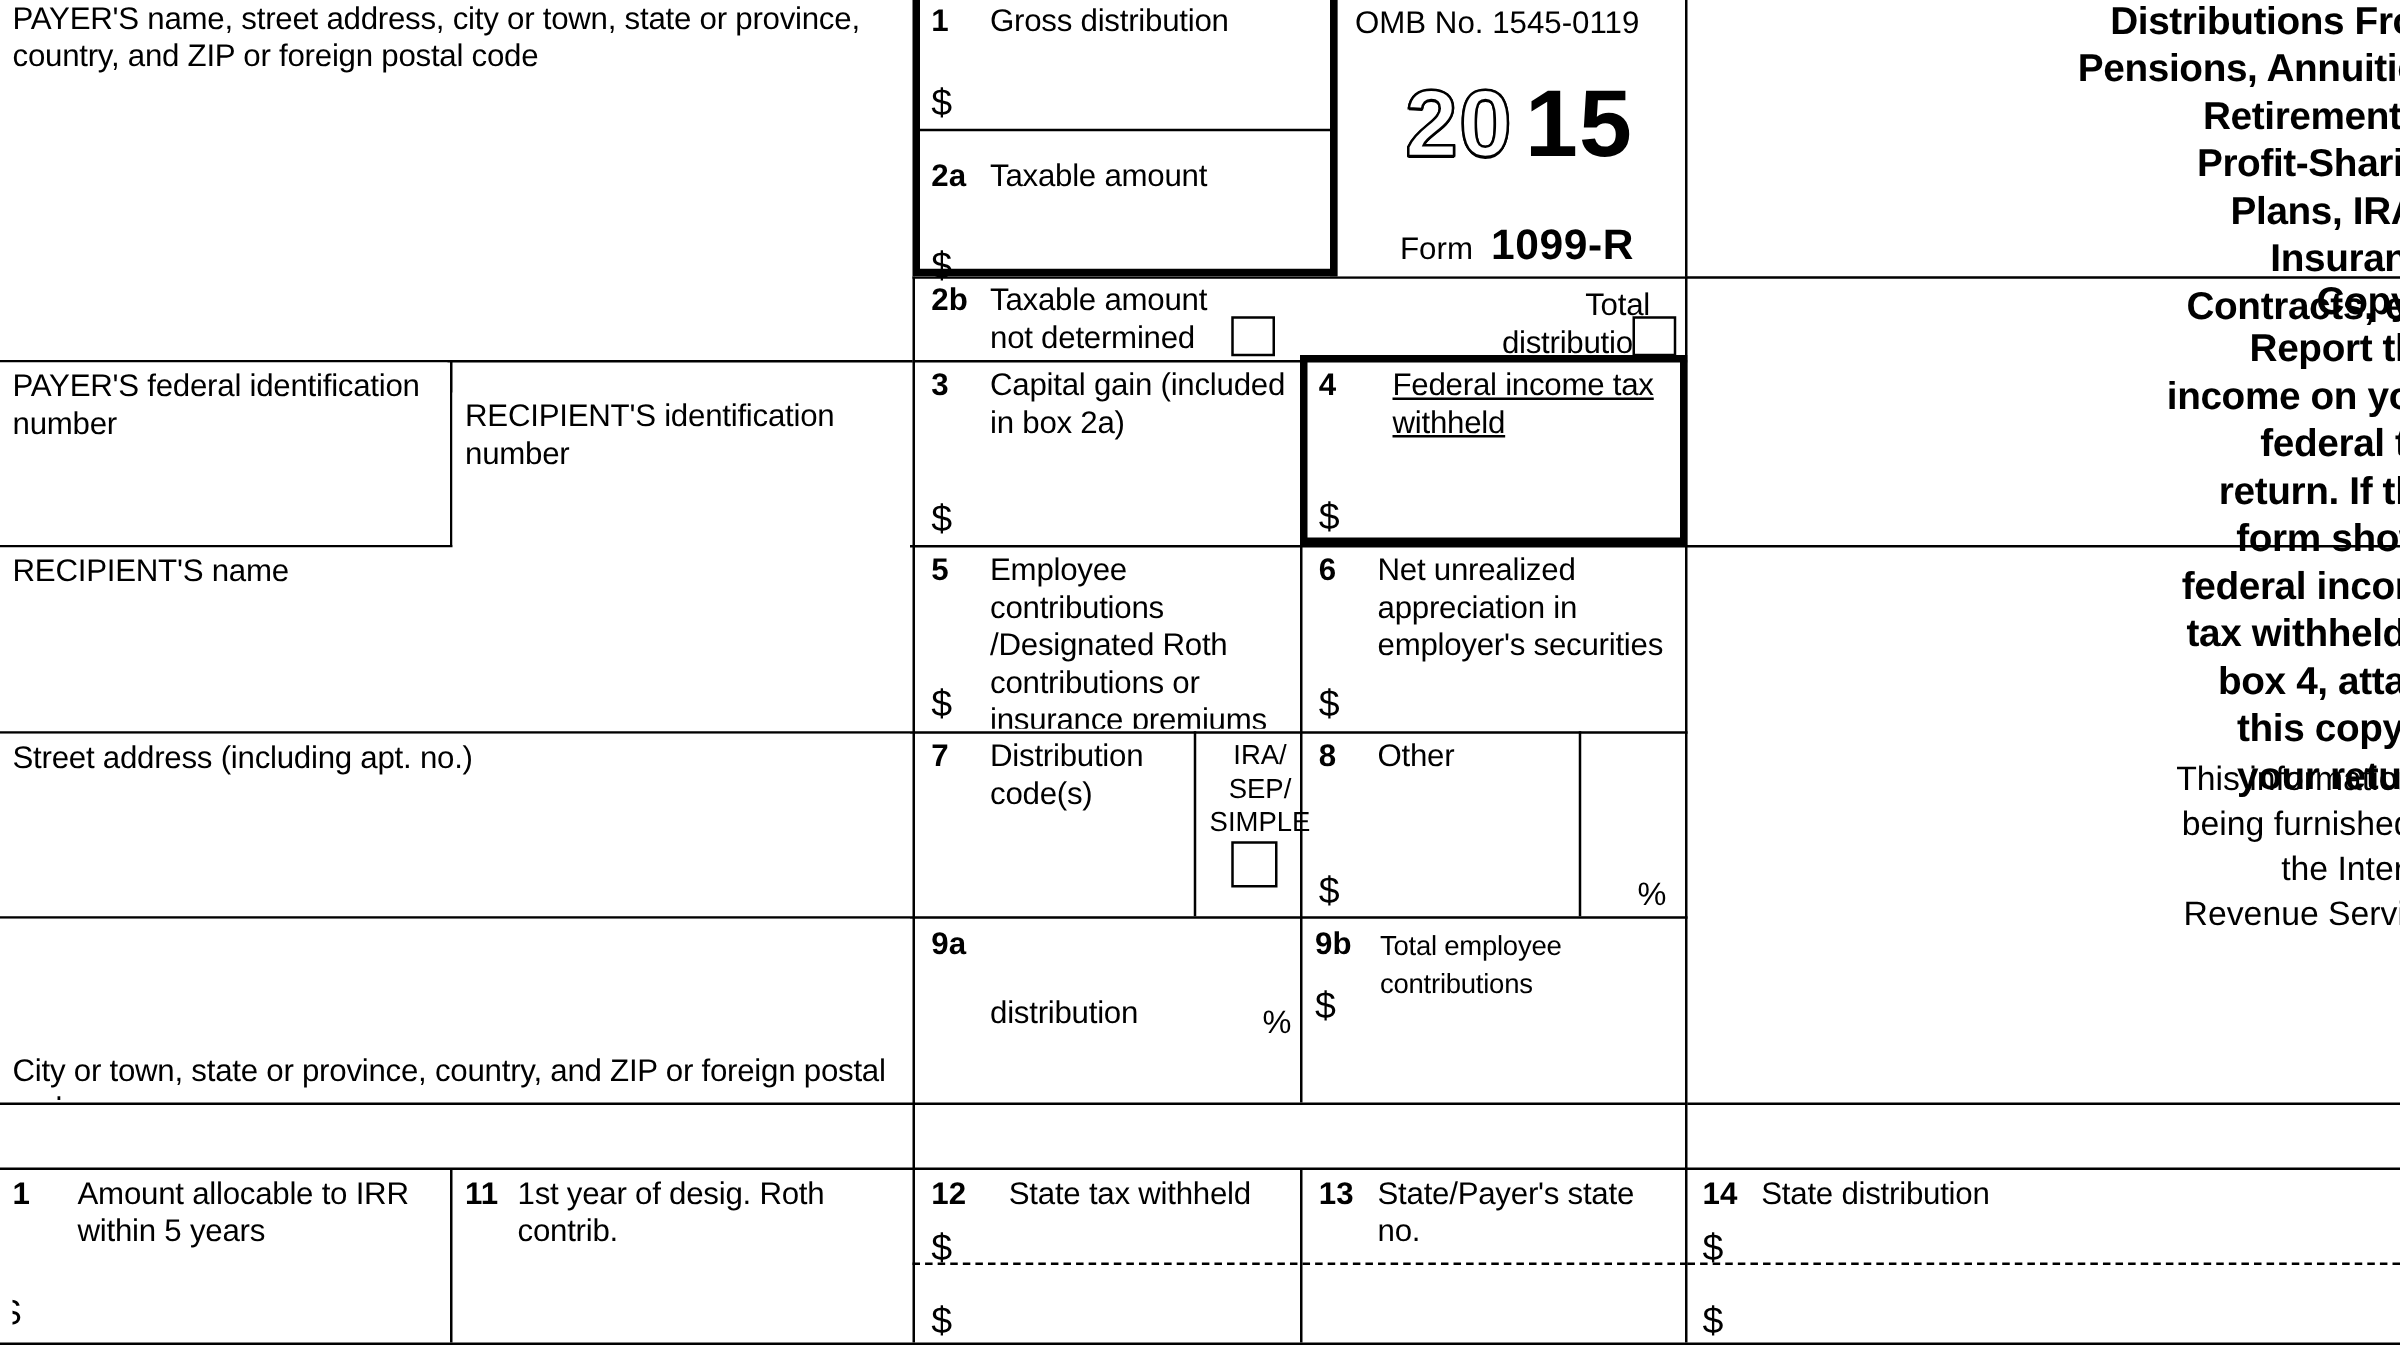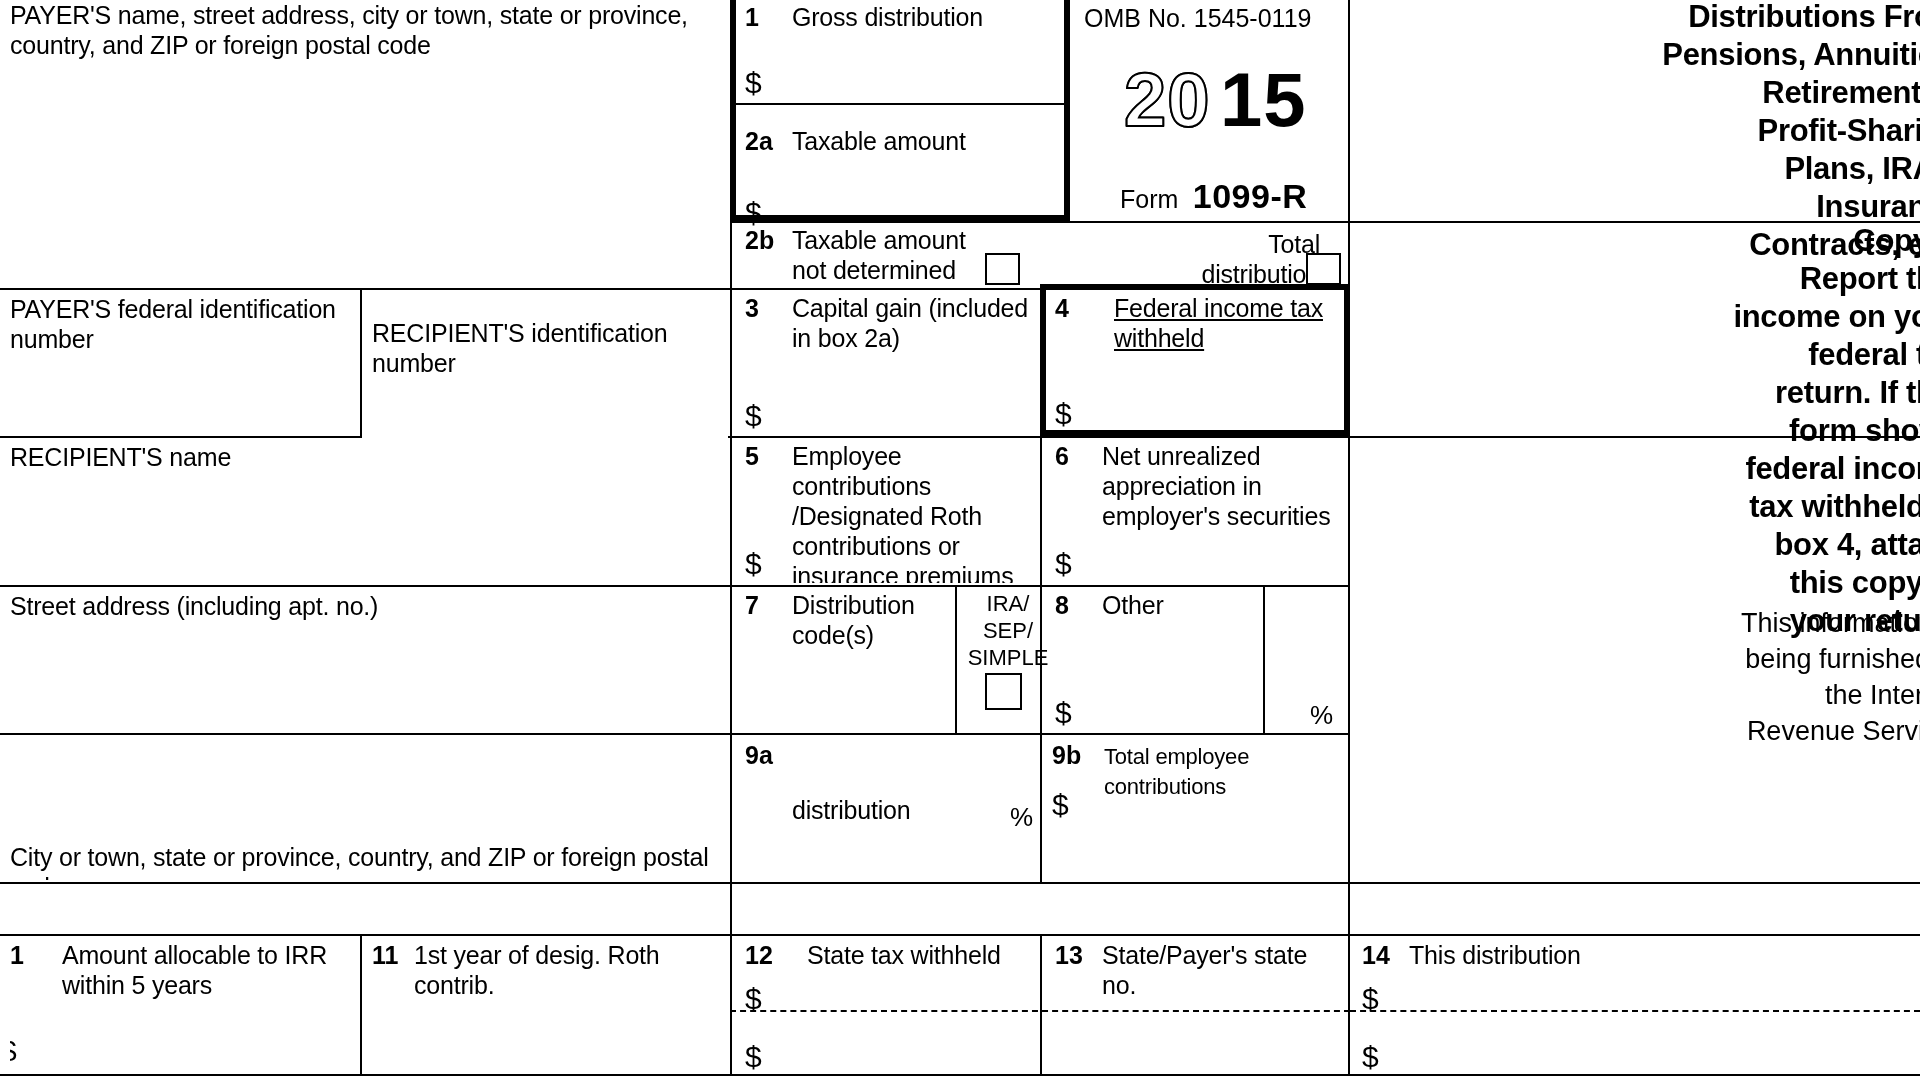--- a/index.html
+++ b/index.html
@@ -342,18 +342,18 @@
     <span class="dollar" style="left:0px; top:102px;">$</span>
   </div>
 
   <div class="cell" style="left:1055px; top:940px; width:290px; height:132px; background:transparent;">
     <span class="boxnum" style="position:absolute; left:0px; top:0px;">13</span>
     <span class="lbl" style="position:absolute; left:47px; top:0px;">State/Payer's state no.</span>
   </div>
 
   <div class="cell" style="left:1362px; top:940px; width:550px; height:132px; background:transparent;">
     <span class="boxnum" style="position:absolute; left:0px; top:0px;">14</span>
-    <span class="lbl" style="position:absolute; left:47px; top:0px;">This distribution</span>
+    <span class="lbl" style="position:absolute; left:47px; top:0px;">State distribution</span>
     <span class="dollar" style="left:0px; top:44px;">$</span>
     <span class="dollar" style="left:0px; top:102px;">$</span>
   </div>
 
 </div>
 
 </body></html>

